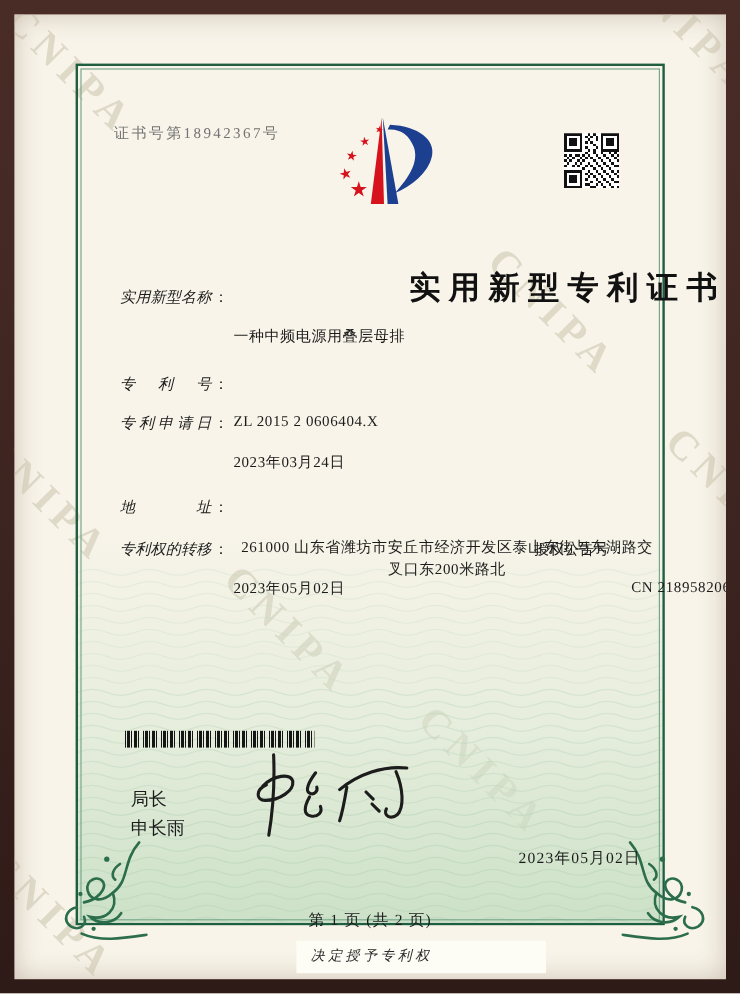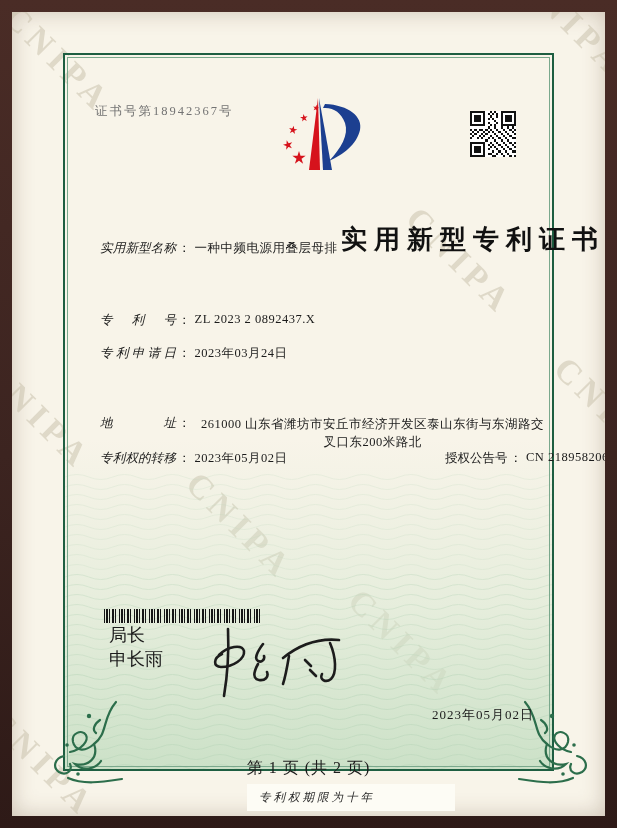--- a/index.html
+++ b/index.html
@@ -14,30 +14,30 @@
   .tint{position:absolute;left:0;right:0;bottom:0;height:330px;background:linear-gradient(180deg,rgba(223,236,219,0) 0%,rgba(213,231,208,.5) 50%,rgba(199,223,196,.9) 100%);}
   .waves{position:absolute;left:0;bottom:0;width:100%;height:300px;}
   .content{position:absolute;inset:0;z-index:4;}
   .certno{position:absolute;left:83px;top:91px;font-size:12.5px;letter-spacing:2px;color:#737373;}
   .logo{position:absolute;left:270px;top:84px;width:84px;height:78px;}
   .qr{position:absolute;left:458px;top:99px;width:46px;height:46px;}
   .title{position:absolute;left:0;top:173px;width:100%;text-align:right;font-size:26px;font-weight:bold;letter-spacing:7px;color:#111;margin-top:37px;}
   .frow{position:absolute;left:88px;font-size:12.5px;color:#1b1b1b;white-space:nowrap;}
   .flabel{display:inline-block;width:76px;text-align:justify;text-align-last:justify;vertical-align:top;font-style:italic;}
   .fcolon{display:inline-block;margin:0 4px 0 2px;vertical-align:top;}
-  .fval{display:inline-block;vertical-align:top;letter-spacing:.5px;}
+  .fval{display:inline-block;vertical-align:top;letter-spacing:.5px;margin-top:32px;}
   .fval.wrap{white-space:normal;width:356px;line-height:18px;text-align:center;}
   .frow2{position:absolute;left:345px;top:0;}
   .bodytext{position:absolute;left:88px;top:463px;width:444px;}
   .bodytext p{margin:0;font-size:11.5px;line-height:16.5px;font-style:italic;text-indent:2em;text-align:justify;color:#1f1f1f;}
   .barcode{position:absolute;left:92px;top:597px;width:158px;height:14px;background:repeating-linear-gradient(90deg,#151515 0 1px,transparent 1px 2px,#151515 2px 4px,transparent 4px 5px,#151515 5px 6px,transparent 6px 8px,#151515 8px 10px,transparent 10px 11px,#151515 11px 12px,transparent 12px 15px);}
-  .signer{position:absolute;left:97px;top:611px;font-family:"Liberation Sans",sans-serif;font-size:18px;color:#1b1b1b;line-height:24px;}
+  .signer{position:absolute;left:97px;top:643px;font-family:"Liberation Sans",sans-serif;font-size:15px;color:#1b1b1b;line-height:24px;}
   .sig-svg{position:absolute;left:185px;top:610px;}
   .issue-date{position:absolute;left:420px;top:694px;font-size:13px;color:#1b1b1b;letter-spacing:1px;}
-  .pageinfo{position:absolute;left:0;top:746px;width:100%;text-align:center;font-size:16px;letter-spacing:1px;color:#1b1b1b;}
+  .pageinfo{position:absolute;left:0;top:746px;width:100%;text-align:center;font-size:13px;letter-spacing:1px;color:#1b1b1b;}
   .cont-band{position:absolute;left:235px;top:772px;width:208px;height:27px;background:#fdfcf5;z-index:5;}
   .cont-note{font-size:11.5px;font-style:italic;letter-spacing:3px;line-height:27px;padding-left:12px;color:#2a2a2a;}
   .ornament{position:absolute;z-index:3;}
 </style>
 </head>
 <body>
 
 <div class="page">
   <div class="paper">
 
@@ -153,21 +153,21 @@
         M8,7h1v1h-1z M11,7h1v1h-1z M14,7h1v1h-1z M17,7h1v1h-1z M19,7h1v1h-1z M7,8h1v1h-1z M9,8h1v1h-1z M12,8h1v1h-1z M15,8h1v1h-1z M18,8h1v1h-1z M20,8h1v1h-1z M8,9h1v1h-1z M10,9h1v1h-1z M13,9h1v1h-1z M16,9h1v1h-1z M19,9h1v1h-1z M7,10h1v1h-1z M11,10h1v1h-1z M14,10h1v1h-1z M17,10h1v1h-1z M20,10h1v1h-1z M9,11h1v1h-1z M12,11h1v1h-1z M15,11h1v1h-1z M18,11h1v1h-1z M8,12h1v1h-1z M10,12h1v1h-1z M13,12h1v1h-1z M16,12h1v1h-1z M19,12h1v1h-1z M20,12h1v1h-1z M7,13h1v1h-1z M11,13h1v1h-1z M14,13h1v1h-1z M17,13h1v1h-1z
         M9,14h1v1h-1z M12,14h1v1h-1z M15,14h1v1h-1z M18,14h1v1h-1z M20,14h1v1h-1z M8,15h1v1h-1z M10,15h1v1h-1z M13,15h1v1h-1z M16,15h1v1h-1z M19,15h1v1h-1z M9,16h1v1h-1z M11,16h1v1h-1z M14,16h1v1h-1z M17,16h1v1h-1z M20,16h1v1h-1z M8,17h1v1h-1z M12,17h1v1h-1z M15,17h1v1h-1z M18,17h1v1h-1z M10,18h1v1h-1z M13,18h1v1h-1z M16,18h1v1h-1z M19,18h1v1h-1z M20,18h1v1h-1z M8,19h1v1h-1z M9,19h1v1h-1z M12,19h1v1h-1z M14,19h1v1h-1z M17,19h1v1h-1z M10,20h1v1h-1z M11,20h1v1h-1z M15,20h1v1h-1z M18,20h1v1h-1z M20,20h1v1h-1z"></path>
       </svg>
 
       <div class="title">实用新型专利证书</div>
 
       <div class="frow" style="top:228px">
         <span class="flabel">实用新型名称</span><span class="fcolon">：</span><span class="fval">一种中频电源用叠层母排</span>
       </div>
       <div class="frow" style="top:300px">
-        <span class="flabel">专利号</span><span class="fcolon">：</span><span class="fval">ZL 2023 2 0892437.X</span>
+        <span class="flabel">专利号</span><span class="fcolon">：</span><span class="fval">ZL 2015 2 0606404.X</span>
       </div>
       <div class="frow" style="top:333px">
         <span class="flabel">专利申请日</span><span class="fcolon">：</span><span class="fval">2023年03月24日</span>
       </div>
       <div class="frow" style="top:403px">
         <span class="flabel">地址</span><span class="fcolon">：</span><span class="fval wrap">261000 山东省潍坊市安丘市经济开发区泰山东街与东湖路交叉口东200米路北</span>
       </div>
       <div class="frow" style="top:438px">
         <span class="flabel">专利权的转移</span><span class="fcolon">：</span><span class="fval">2023年05月02日</span>
         <span class="frow2">
@@ -196,17 +196,17 @@
           <path d="M113,48 l6,6"></path>
         </g>
       </svg>
 
       <div class="issue-date">2023年05月02日</div>
 
       <div class="pageinfo">第 1 页 (共 2 页)</div>
     </div>
 
     <div class="cont-band">
-      <div class="cont-note">专利权期限为十年</div>
+      <div class="cont-note">决定授予专利权</div>
     </div>
 
   </div>
 </div>
 
 </body></html>

